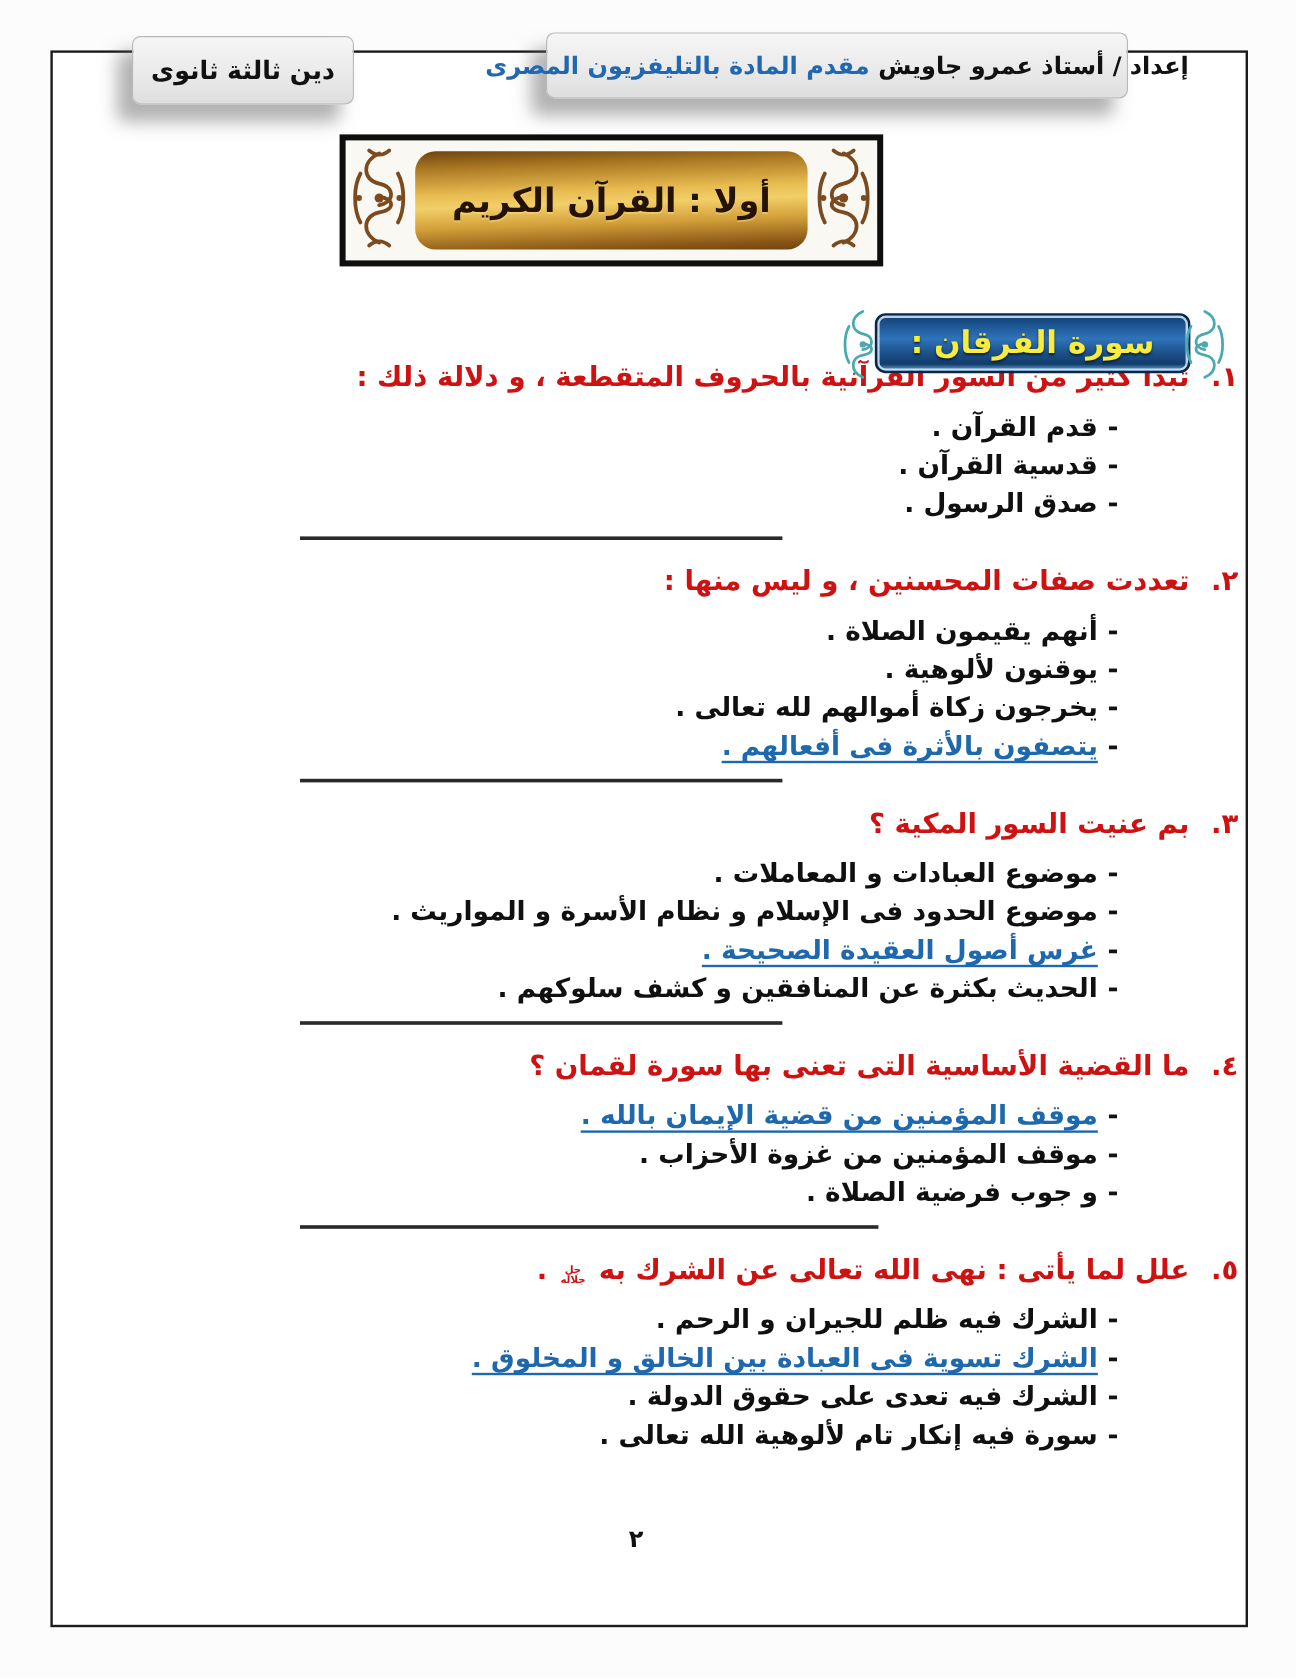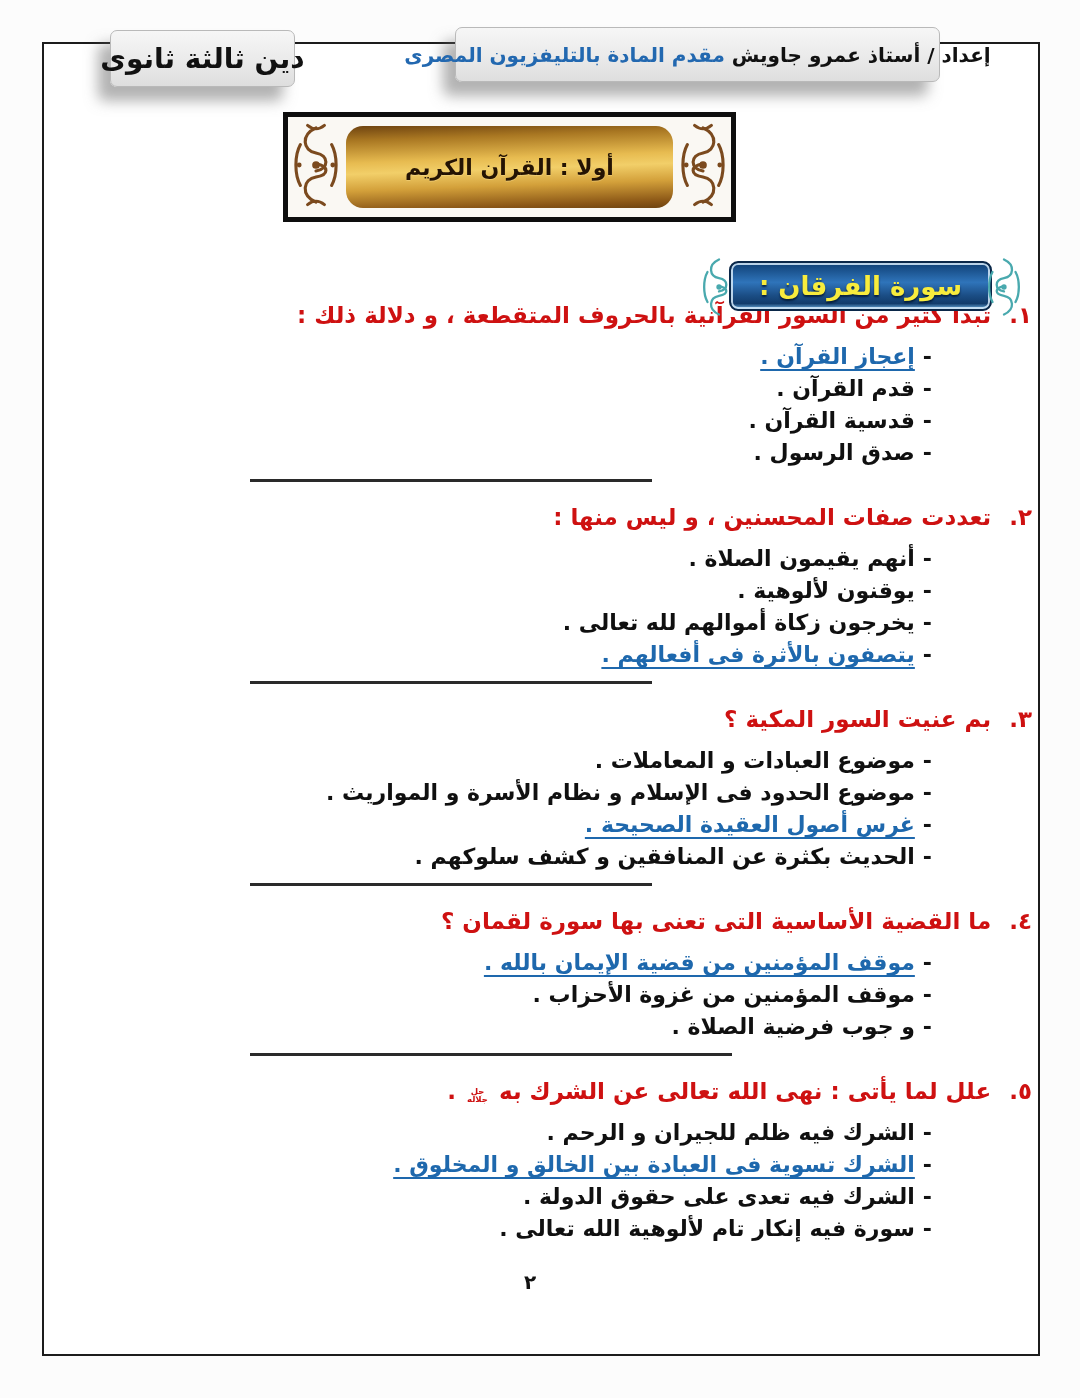--- a/index.html
+++ b/index.html
@@ -15,34 +15,34 @@
   }
   
   .hdr-box{
     position:absolute;display:flex;align-items:center;justify-content:center;
     background:linear-gradient(180deg,#f6f6f6 0%,#e9e9e9 60%,#dedede 100%);
     border:1px solid #b9b9b9;border-radius:7px;
     box-shadow:-12px 14px 14px rgba(115,115,115,.55);
     direction:rtl;z-index:5;white-space:nowrap;
   }
   .hdr-box.right{left:455px;top:27px;width:483px;height:53px;font-size:20px;}
-  .hdr-box.left{left:110px;top:30px;width:183px;height:55px;font-size:28px;}
+  .hdr-box.left{left:110px;top:30px;width:183px;height:55px;font-size:21px;}
   .hdr-black{color:#111;}
   .hdr-blue{color:#2268b0;margin-right:7px;}
   
   .banner{
     position:absolute;left:283px;top:112px;width:443px;height:100px;
     border:5px solid #0e0e0e;background:#faf8f3;z-index:4;
   }
   .banner-pill{
     position:absolute;left:58px;right:58px;top:9px;bottom:9px;border-radius:17px;
     background:linear-gradient(178deg,#6e4310 0%,#a97722 16%,#e7bb50 40%,#f2cf69 52%,#d3a03a 70%,#8a5616 92%,#6e4310 100%);
     display:flex;align-items:center;justify-content:center;
   }
-  .banner-title{font-size:22px;color:#241303;direction:rtl;text-shadow:0 1px 0 rgba(255,230,160,.35);text-align:center;}
+  .banner-title{font-size:28px;color:#241303;direction:rtl;text-shadow:0 1px 0 rgba(255,230,160,.35);text-align:center;}
   .orn{position:absolute;top:6px;width:52px;height:84px;}
   .orn.l{left:2px;}
   .orn.r{right:2px;transform:scaleX(-1);}
   
   .section-label{position:absolute;left:703px;top:256px;width:315px;height:62px;z-index:4;}
   .blue-pill{
     position:absolute;left:26px;right:26px;top:5px;bottom:7px;border-radius:9px;
     background:linear-gradient(180deg,#0f3f74 0%,#2f74ba 42%,#1b4e86 70%,#123c6b 88%,#6fb0e0 100%);
     border:2px solid #0a2748;box-shadow:inset 0 0 0 2px rgba(215,235,250,.85);
     display:flex;align-items:center;justify-content:center;
@@ -143,21 +143,20 @@
 </div>
 
 <div class="content">
 
   <div>
     <p class="q-header">
       <span class="q-num">١.</span>
       <span>تبدأ كثير من السور القرآنية بالحروف المتقطعة ، و دلالة ذلك :</span>
     </p>
     <div class="answers">
-      <div class="answer correct"><span class="dash">-</span><span class="txt">إعجاز القرآن .</span></div>
       <div class="answer"><span class="dash">-</span><span class="txt">قدم القرآن .</span></div>
       <div class="answer"><span class="dash">-</span><span class="txt">قدسية القرآن .</span></div>
       <div class="answer"><span class="dash">-</span><span class="txt">صدق الرسول .</span></div>
     </div>
     <hr class="sep">
   </div>
 
   <div>
     <p class="q-header">
       <span class="q-num">٢.</span>

